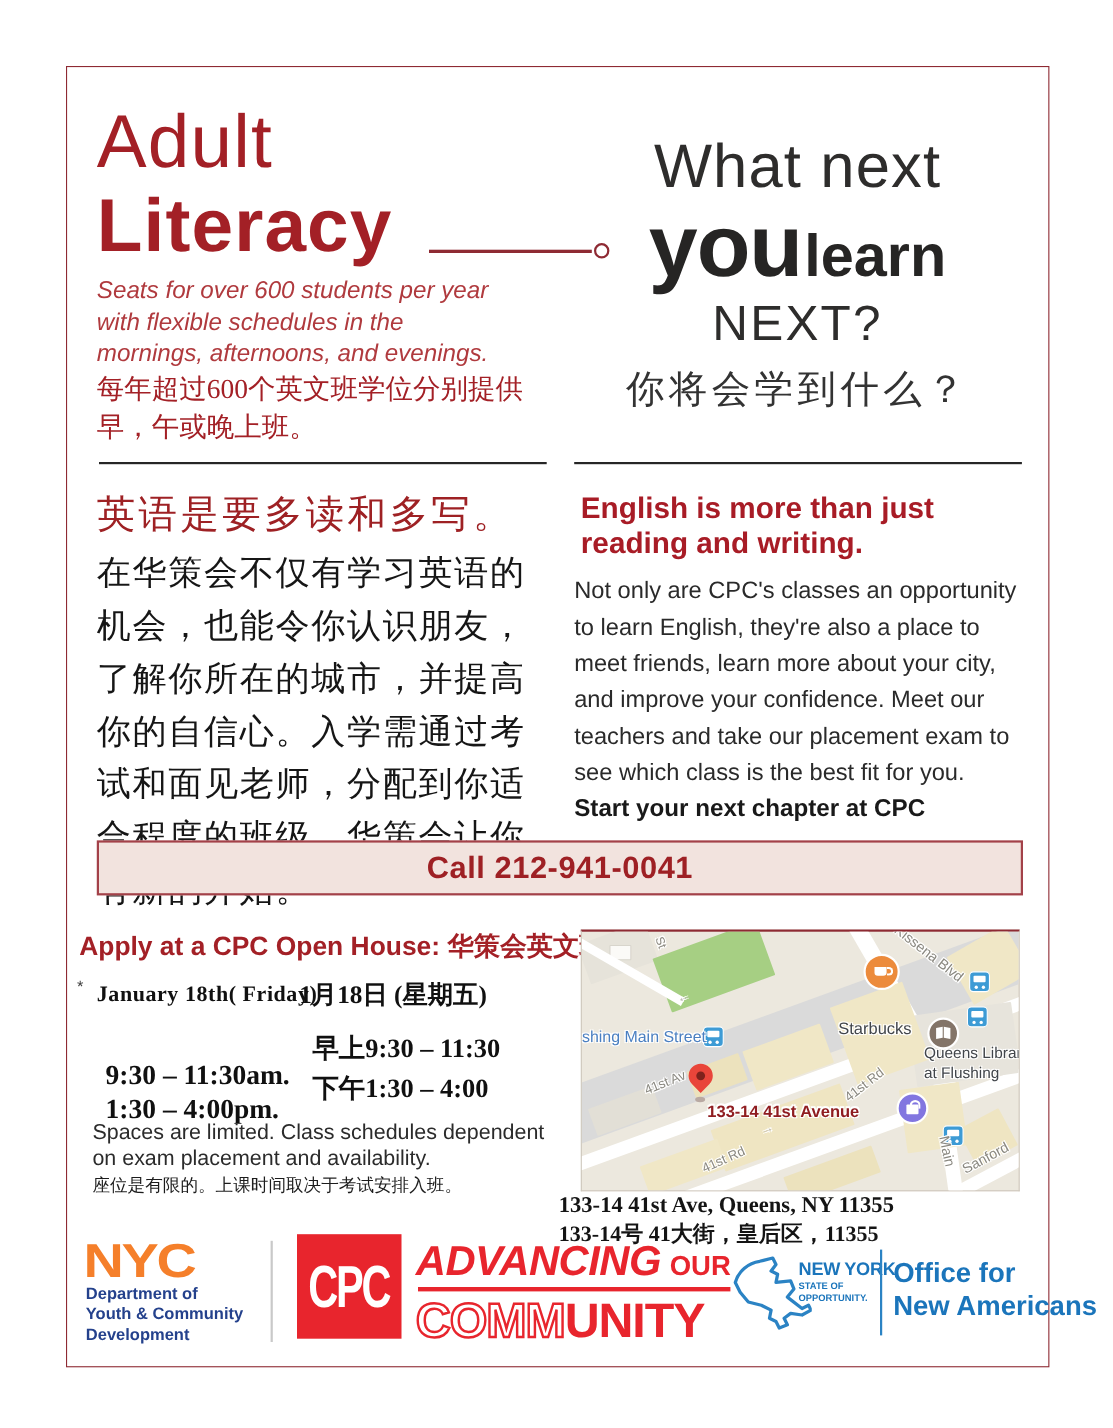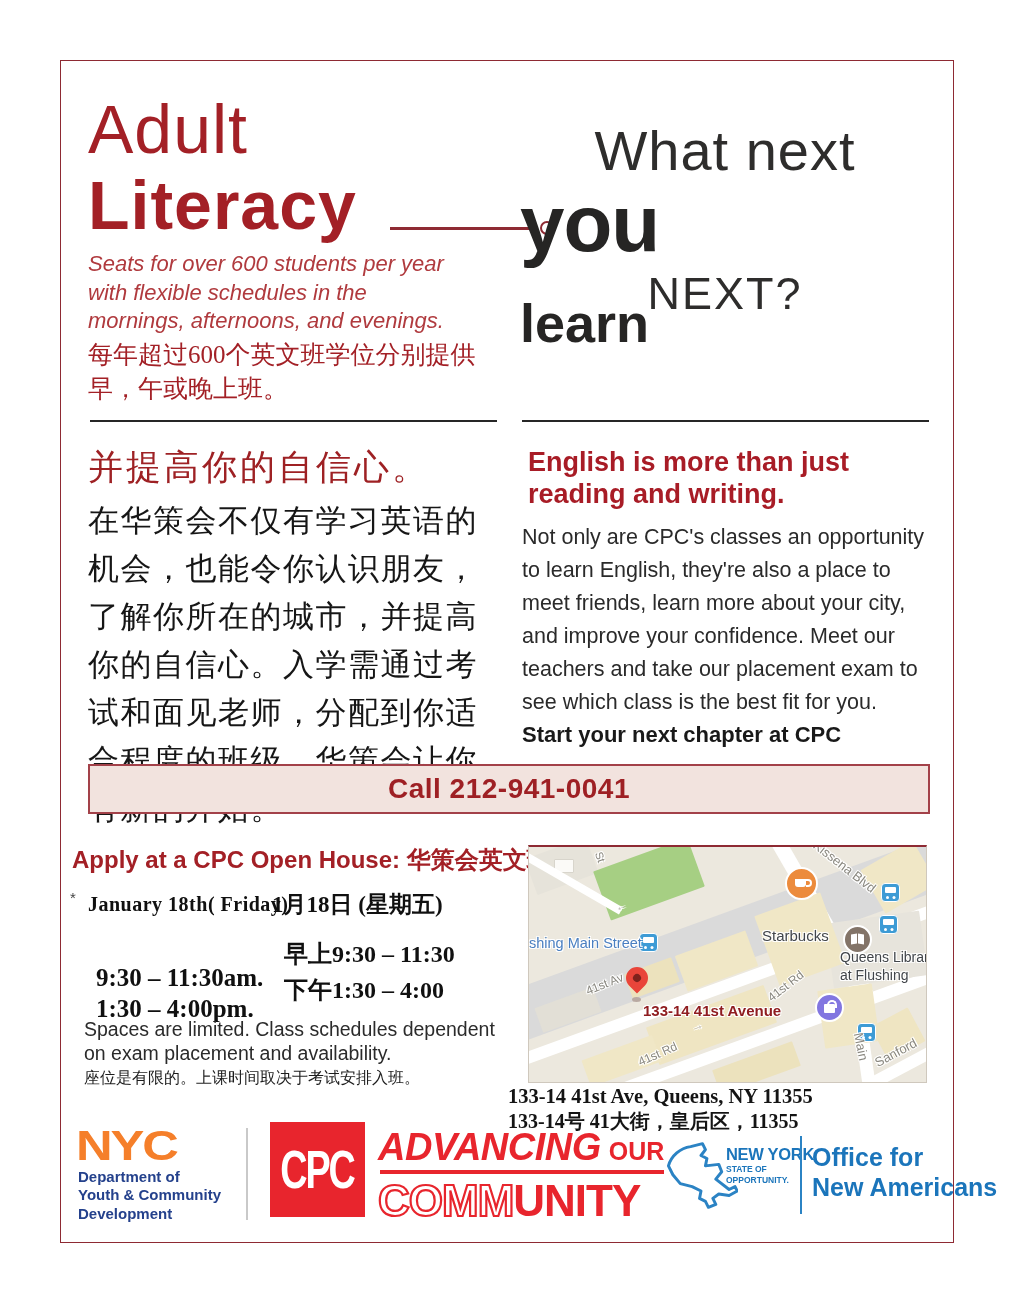--- a/index.html
+++ b/index.html
@@ -8,21 +8,21 @@
   .abs{position:absolute;}
   .frame{left:60px;top:60px;width:892px;height:1181px;border:1.5px solid #8e2a33;}
   
   .title1{left:88px;top:90px;font-size:68px;font-weight:300;color:#a32026;letter-spacing:1px;}
   .title2{left:88px;top:166px;font-size:68px;font-weight:600;color:#a32026;letter-spacing:1px;}
   .title-rule{left:390px;top:227px;width:148px;height:2.5px;background:#8e2a33;}
   .title-ring{left:540px;top:221px;width:10px;height:10px;border:2.5px solid #8e2a33;border-radius:50%;}
   .tagline-en{left:88px;top:250px;width:368px;font-size:22px;font-style:italic;color:#b03a3e;line-height:1.3;}
   .tagline-zh{left:88px;top:338px;width:410px;font-size:25px;color:#a32026;line-height:1.35;font-family:"Liberation Serif",serif;}
   .q1{left:520px;top:118px;width:410px;text-align:center;font-size:56px;font-weight:300;color:#2e2d2c;letter-spacing:1px;}
-  .q2{left:520px;top:178px;width:410px;display:flex;align-items:baseline;justify-content:center;gap:2px;color:#262524;flex-direction:column;}
+  .q2{left:520px;top:178px;width:410px;display:flex;align-items:baseline;justify-content:center;gap:2px;color:#262524;}
   .q2 .you{font-size:80px;font-weight:900;letter-spacing:-1px;}
   .q2 .learn{font-size:54px;font-weight:700;margin-top:20px;}
   .q3{left:520px;top:268px;width:410px;text-align:center;font-size:45px;font-weight:500;color:#2e2d2c;letter-spacing:2px;}
   .q4{left:520px;top:330px;width:410px;text-align:center;font-size:35px;color:#333;letter-spacing:4px;font-family:"Liberation Serif",serif;}
   .divider{top:420px;height:2px;background:#262626;}
   .div-left{left:90px;width:407px;}
   .div-right{left:522px;width:407px;}
   
   .zh-head{left:88px;top:444px;font-size:35px;color:#9e2124;letter-spacing:3px;font-family:"Liberation Serif",serif;}
   .zh-body{left:88px;top:497px;width:418px;font-size:31px;line-height:48px;color:#161616;letter-spacing:1.5px;font-family:"Liberation Serif",serif;}
@@ -107,25 +107,26 @@
     <div>每年超过600个英文班学位分别提供</div>
     <div>早，午或晚上班。</div>
   </div>
 
   <div class="abs q1">What next</div>
   <div class="abs q2">
     <span class="you">you</span>
     <span class="learn">learn</span>
   </div>
   <div class="abs q3">NEXT?</div>
+  <div class="abs q4">你将会学到什么？</div>
 
   <div class="abs divider div-left"></div>
   <div class="abs divider div-right"></div>
 
-  <div class="abs zh-head">并提高你的自信心。</div>
+  <div class="abs zh-head">英语是要多读和多写。</div>
   <div class="abs zh-body">在华策会不仅有学习英语的机会，也能令你认识朋友，了解你所在的城市，并提高你的自信心。入学需通过考试和面见老师，分配到你适合程度的班级。华策会让你有新的开始。</div>
 
   <div class="abs en-head">English is more than just reading and writing.</div>
   <div class="abs en-body">Not only are CPC's classes an opportunity to learn English, they're also a place to meet friends, learn more about your city, and improve your confidence. Meet our teachers and take our placement exam to see which class is the best fit for you.</div>
   <div class="abs en-cta">Start your next chapter at CPC</div>
 
   <div class="abs banner">
     <span>Call 212-941-0041</span>
   </div>
 

